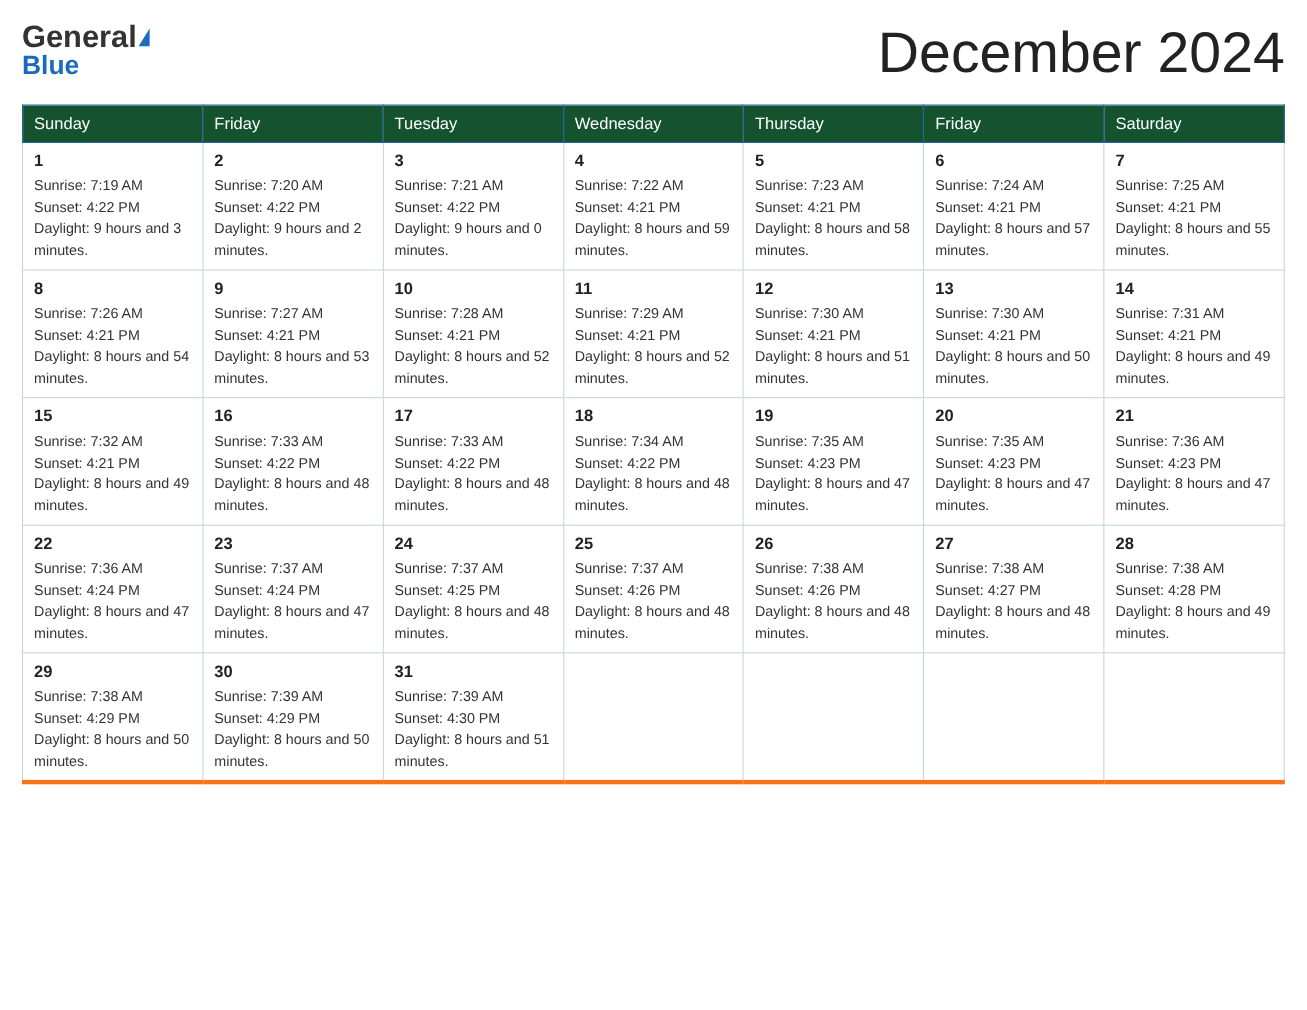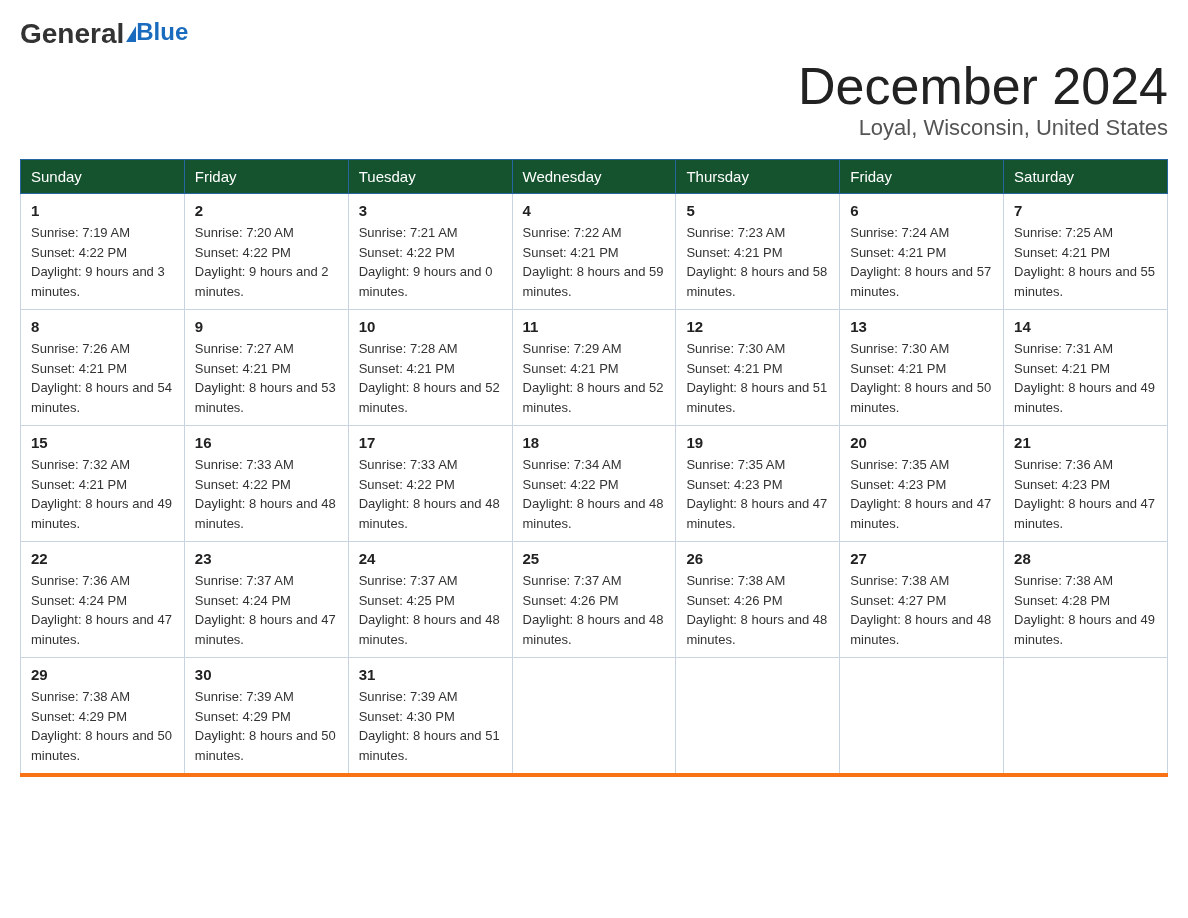--- a/index.html
+++ b/index.html
@@ -11,21 +11,21 @@
       padding: 20px;
     }
     .header-area {
       display: flex;
       justify-content: space-between;
       align-items: flex-start;
       margin-bottom: 18px;
     }
     .logo {
       display: flex;
-      flex-direction: row;
+      flex-direction: column;
       align-items: flex-start;
     }
     .logo-general {
       font-size: 28px;
       font-weight: bold;
       color: #333;
       line-height: 1;
     }
     .logo-blue {
       font-size: 24px;
@@ -43,21 +43,20 @@
       vertical-align: middle;
     }
     .title-area {
       text-align: right;
     }
     .month-title {
       font-size: 52px;
       font-weight: normal;
       color: #222;
       line-height: 1.1;
-      margin-top: 38px;
     }
     .location-title {
       font-size: 22px;
       color: #555;
     }
     .calendar-table {
       width: 100%;
       border-collapse: collapse;
       border: 1px solid #a0b0c8;
     }
@@ -106,21 +105,20 @@
     <div style="display:flex;align-items:center;">
       <span class="logo-general">General</span>
       <span class="logo-triangle"></span>
     </div>
     <div style="display:flex;align-items:center;margin-left:0;">
       <span class="logo-blue">Blue</span>
     </div>
   </div>
   <div class="title-area">
     <div class="month-title">December 2024</div>
-    <div class="location-title">Loyal, Wisconsin, United States</div>
   </div>
 </div>
 
 <table class="calendar-table">
   <thead>
     <tr>
     <th>Sunday</th>
         <th>Friday</th>
         <th>Tuesday</th>
         <th>Wednesday</th>

